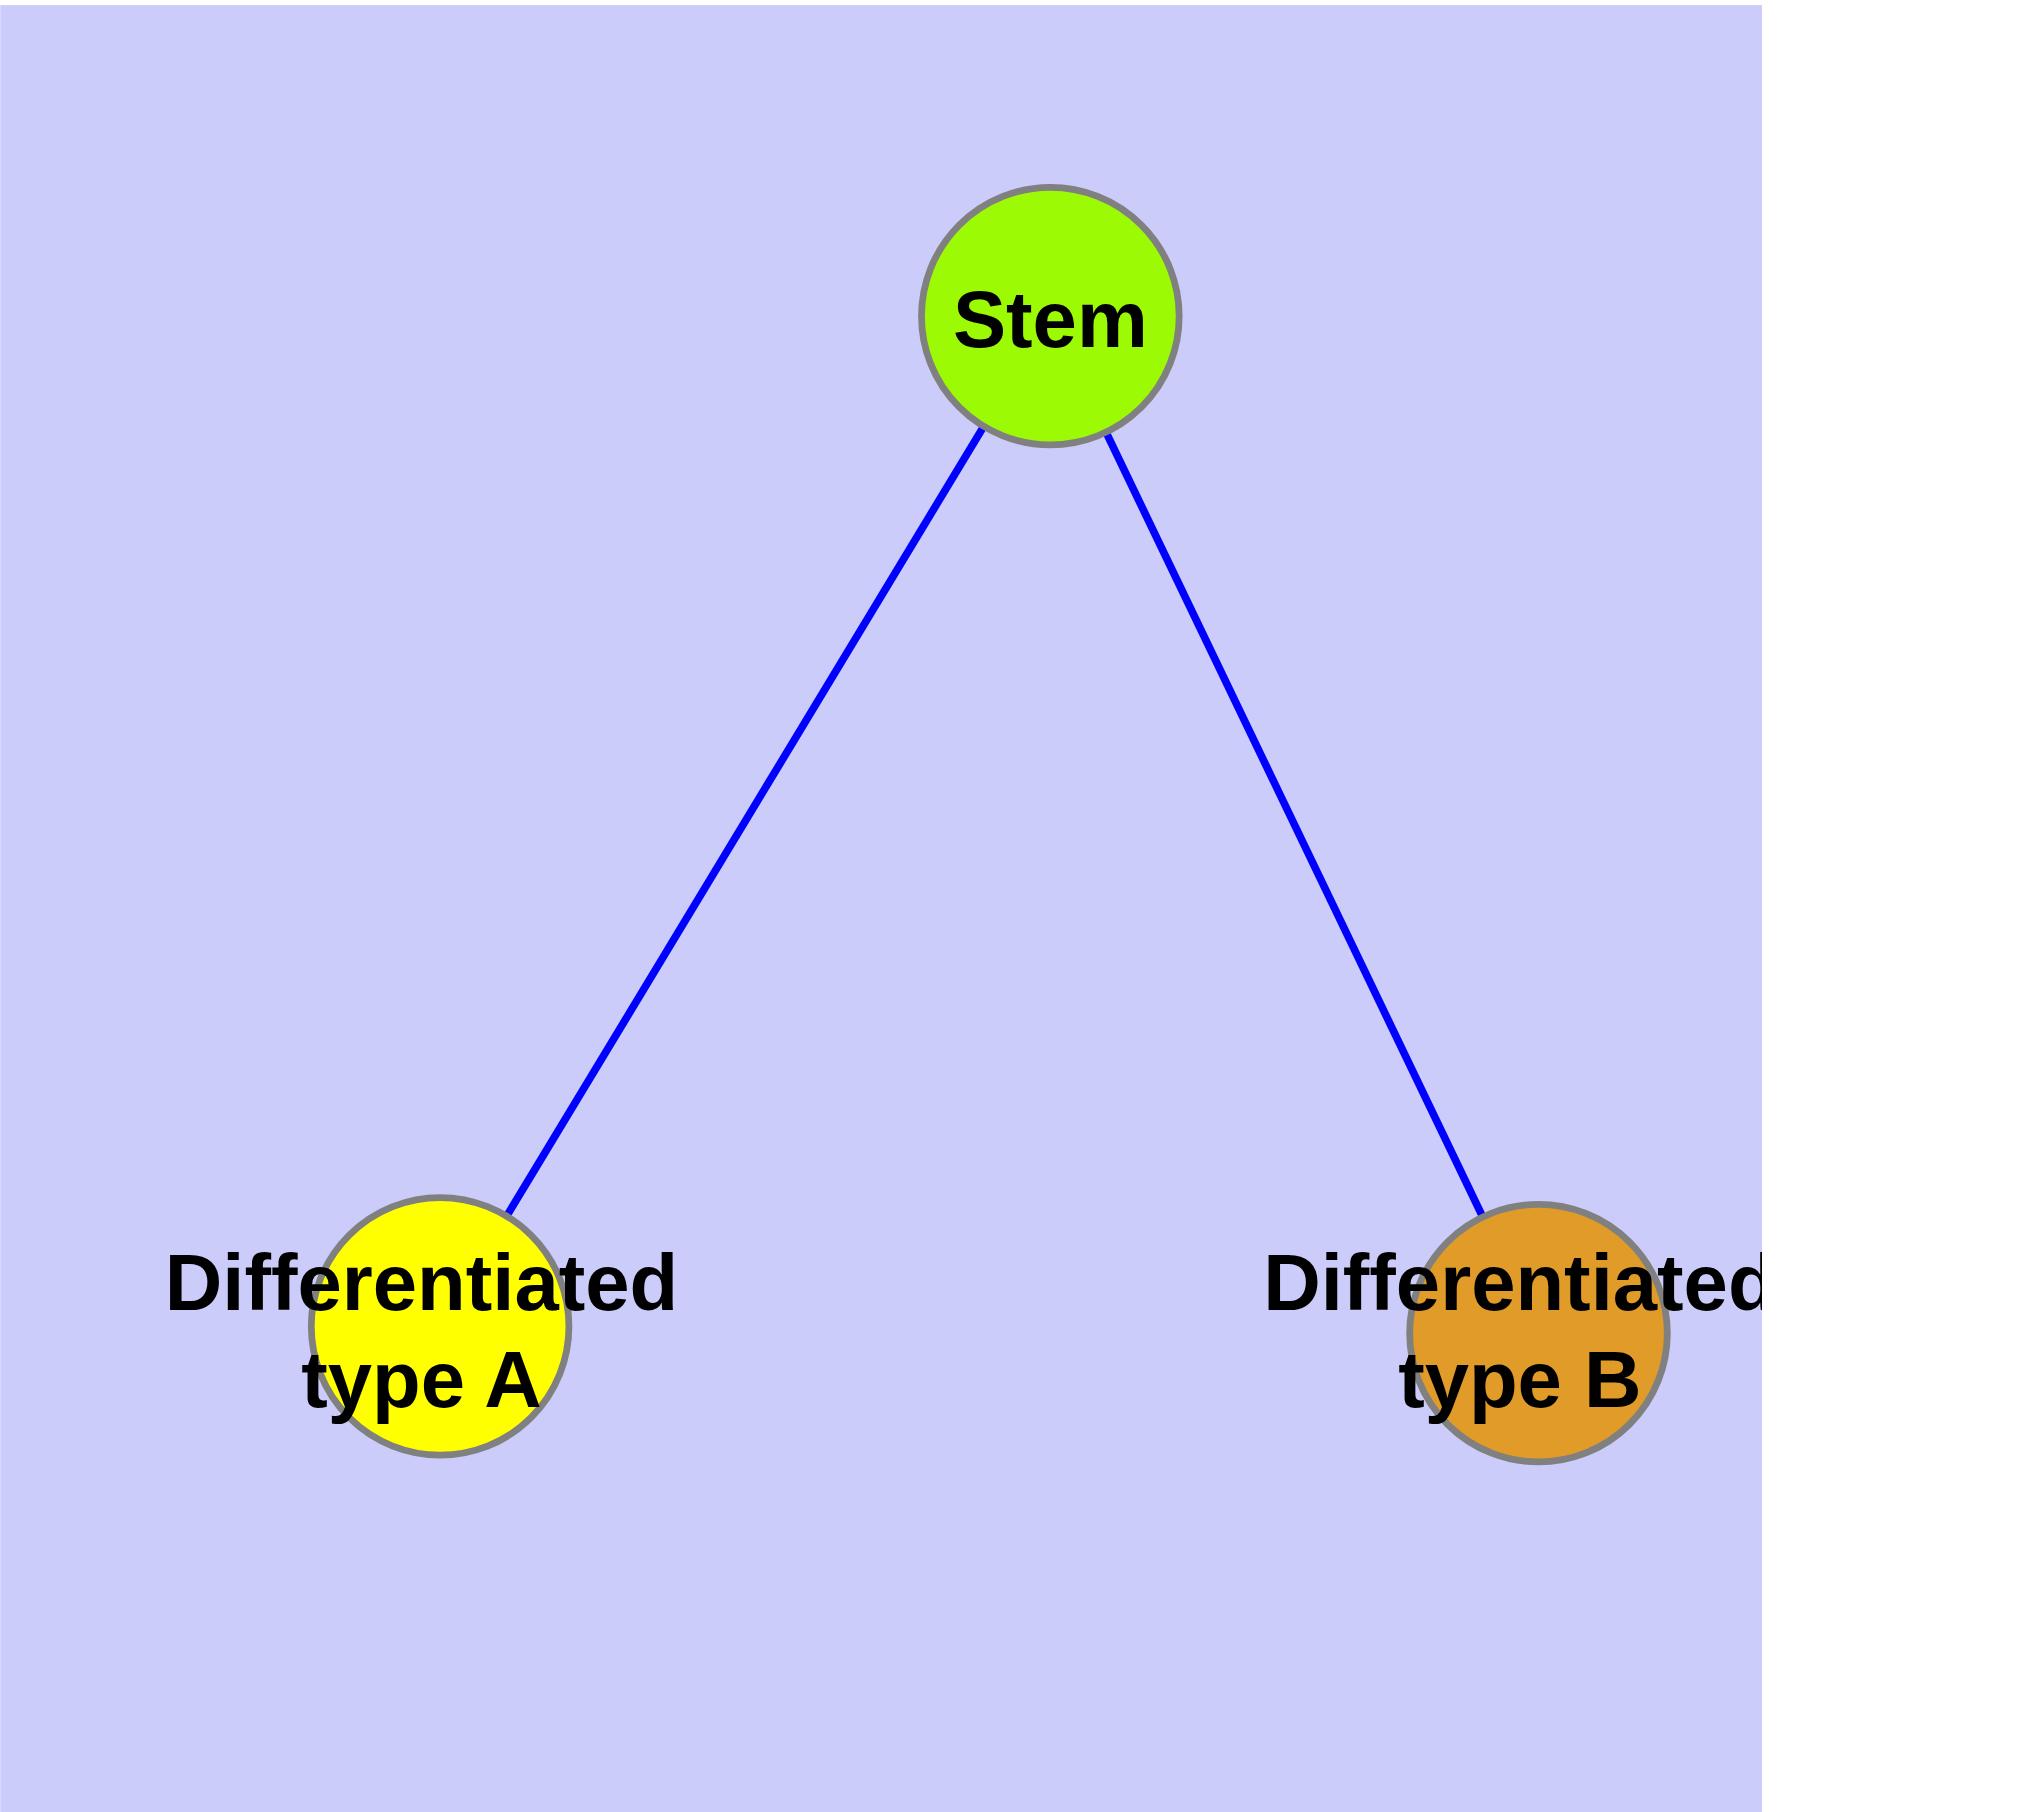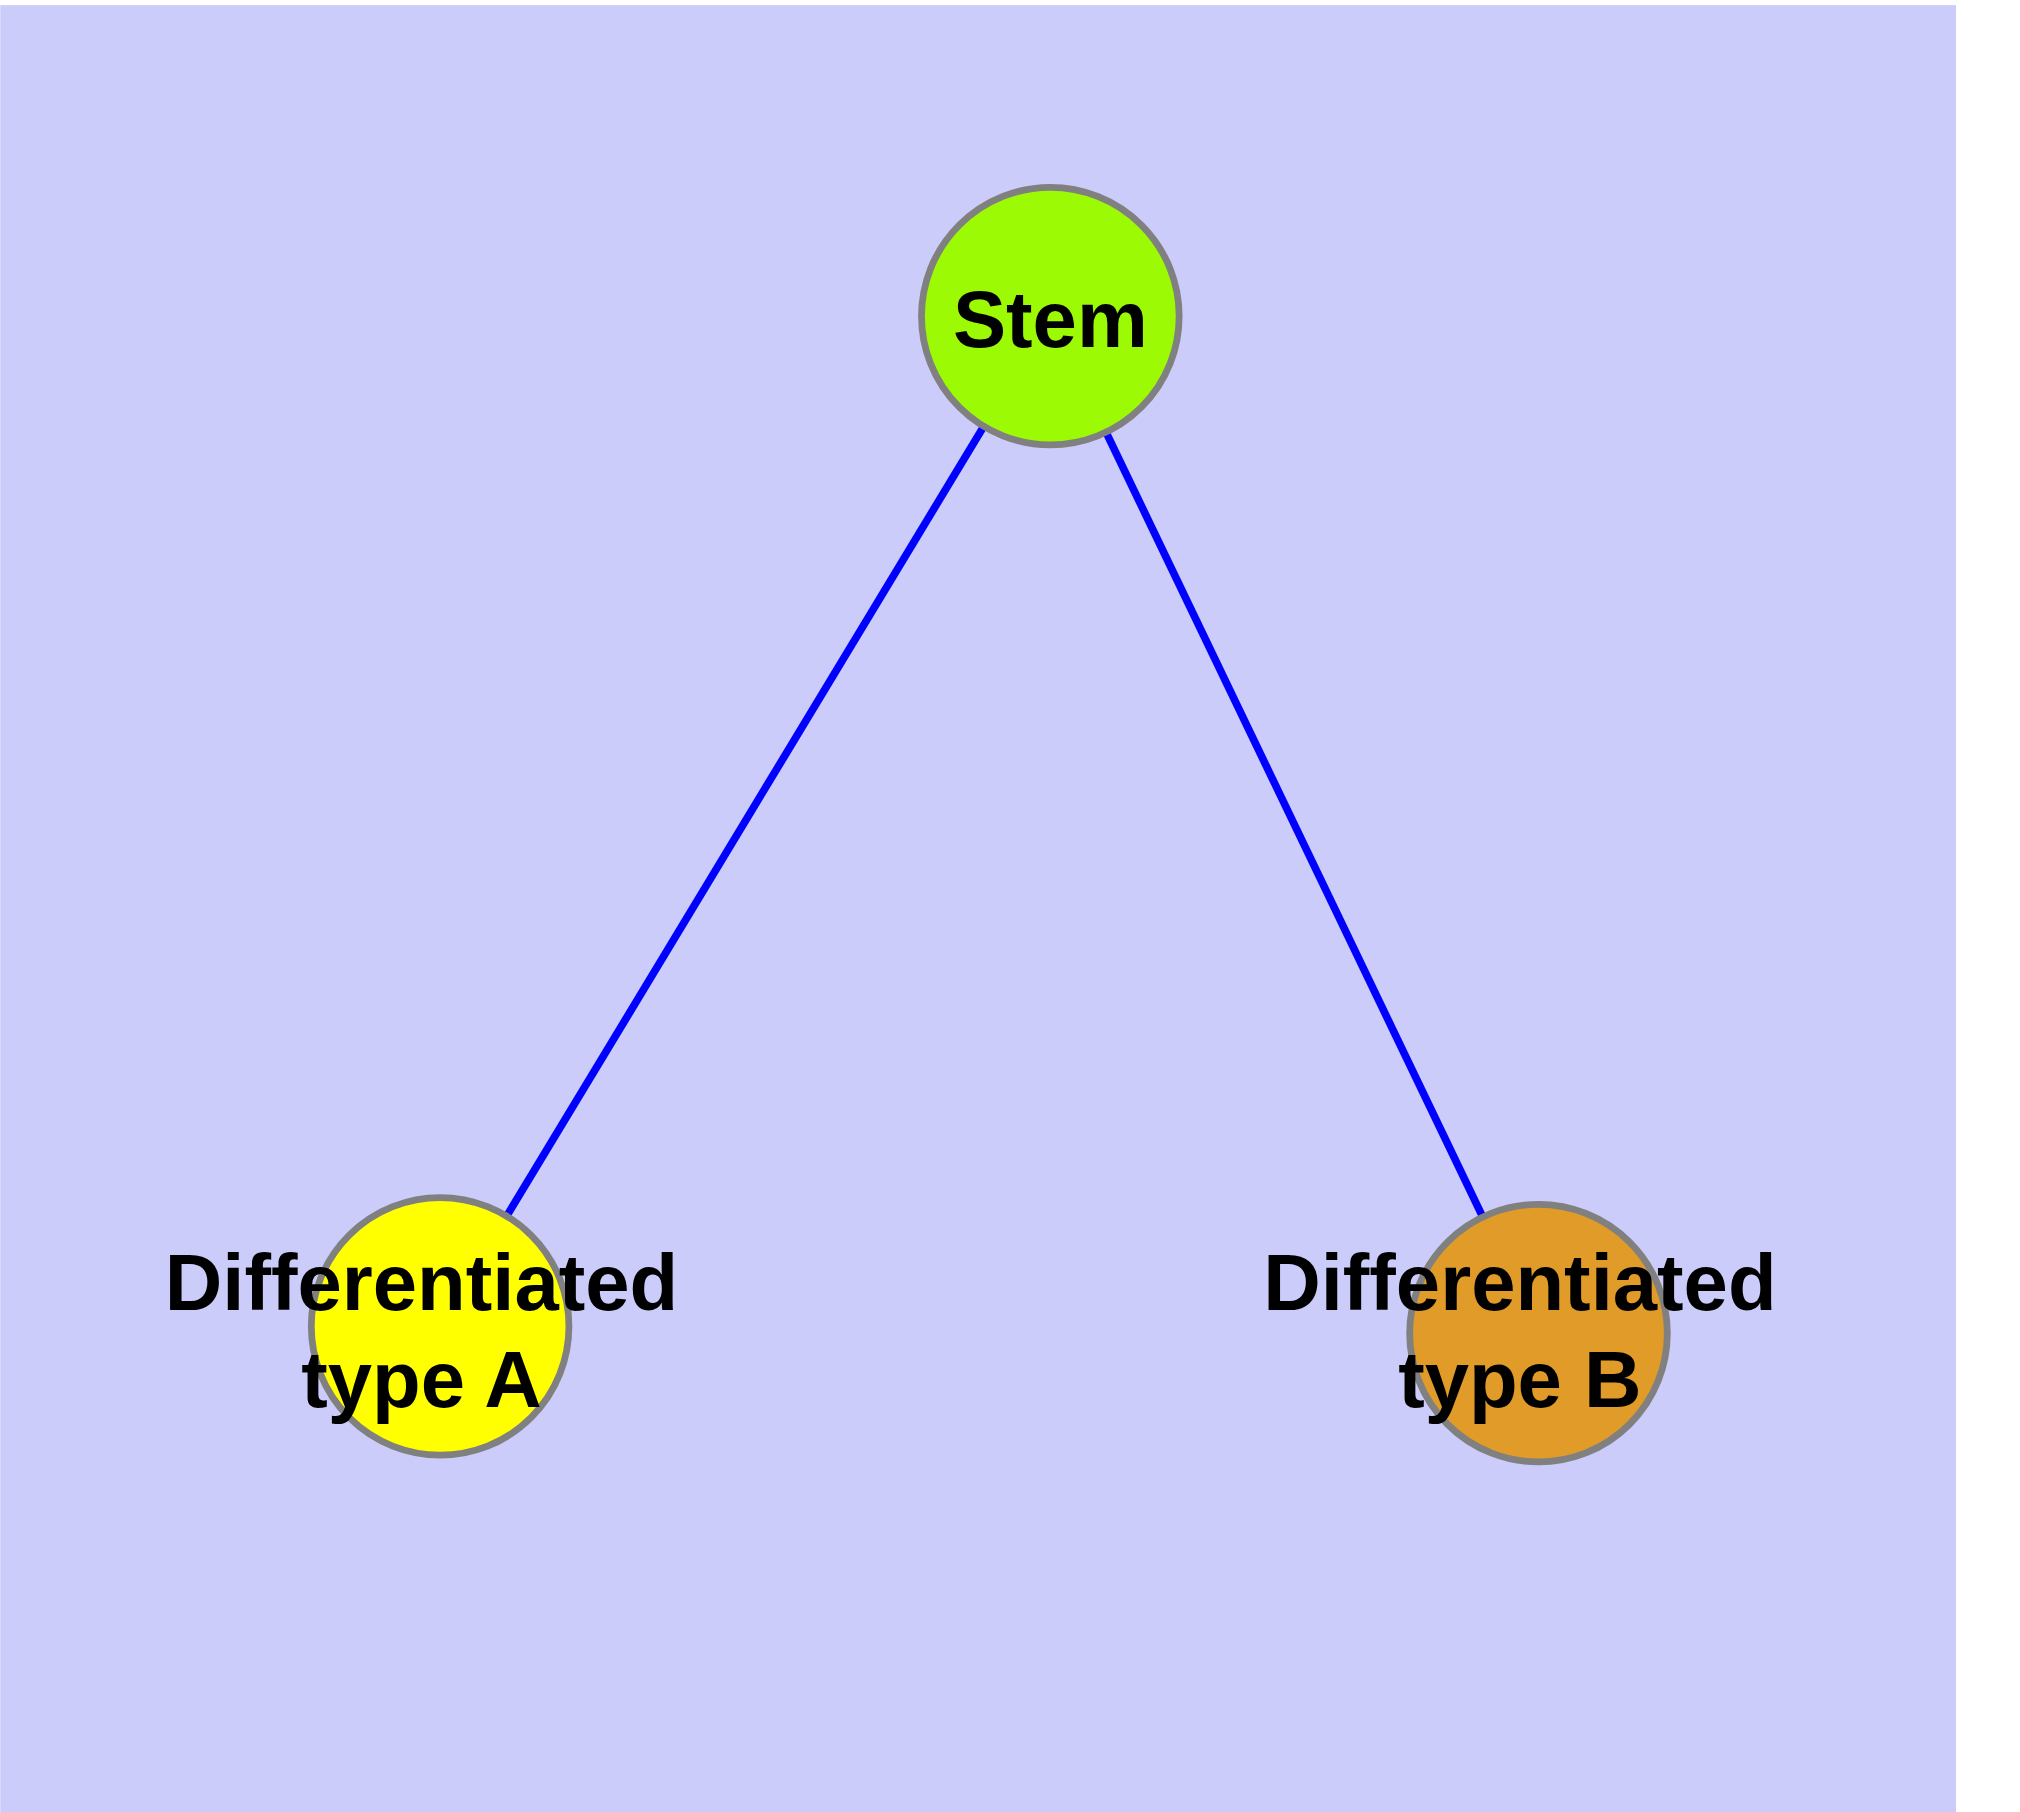--- a/index.html
+++ b/index.html
@@ -27,21 +27,21 @@
     font-family: "Liberation Sans", sans-serif;
     font-weight: bold;
     fill: #000000;
     text-anchor: middle;
     dominant-baseline: auto;
   }
 </style>
 </head>
 <body>
 
-<div id="canvas" style="width: 1956px; height: 1812px;">
+<div id="canvas" style="width: 1762px; height: 1812px;">
   <svg id="graph-svg" viewBox="0 0 2384 2138" xmlns="http://www.w3.org/2000/svg" style="width: 2021px; height: 1812px;">
 
     <rect id="bg-rect" x="0" y="6" width="2384" height="2132" fill="#ccccfa"></rect>
 
     <g id="edges-layer">
       <line id="edge-0" x1="1239" y1="373" x2="519" y2="1565" stroke="#0000ff" stroke-width="9" stroke-linecap="butt"></line>
       <line id="edge-1" x1="1239" y1="373" x2="1815" y2="1573" stroke="#0000ff" stroke-width="9" stroke-linecap="butt"></line>
     </g>
 
     <g id="nodes-layer">

